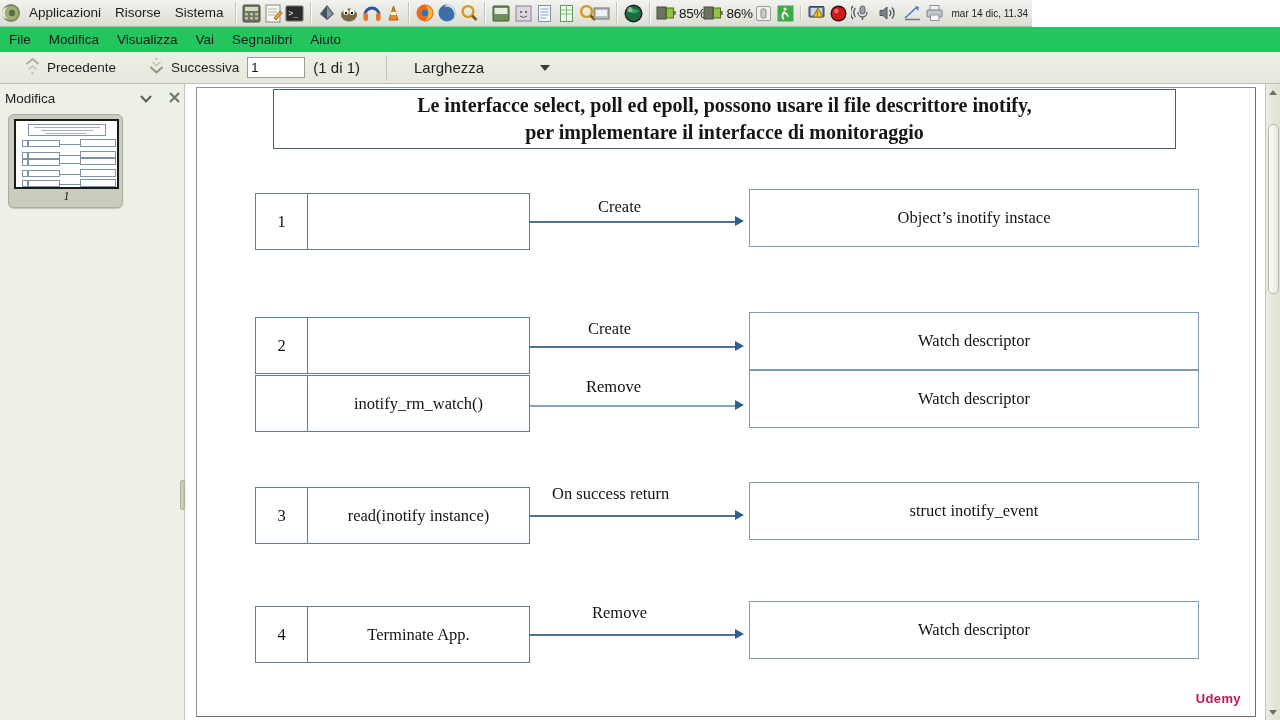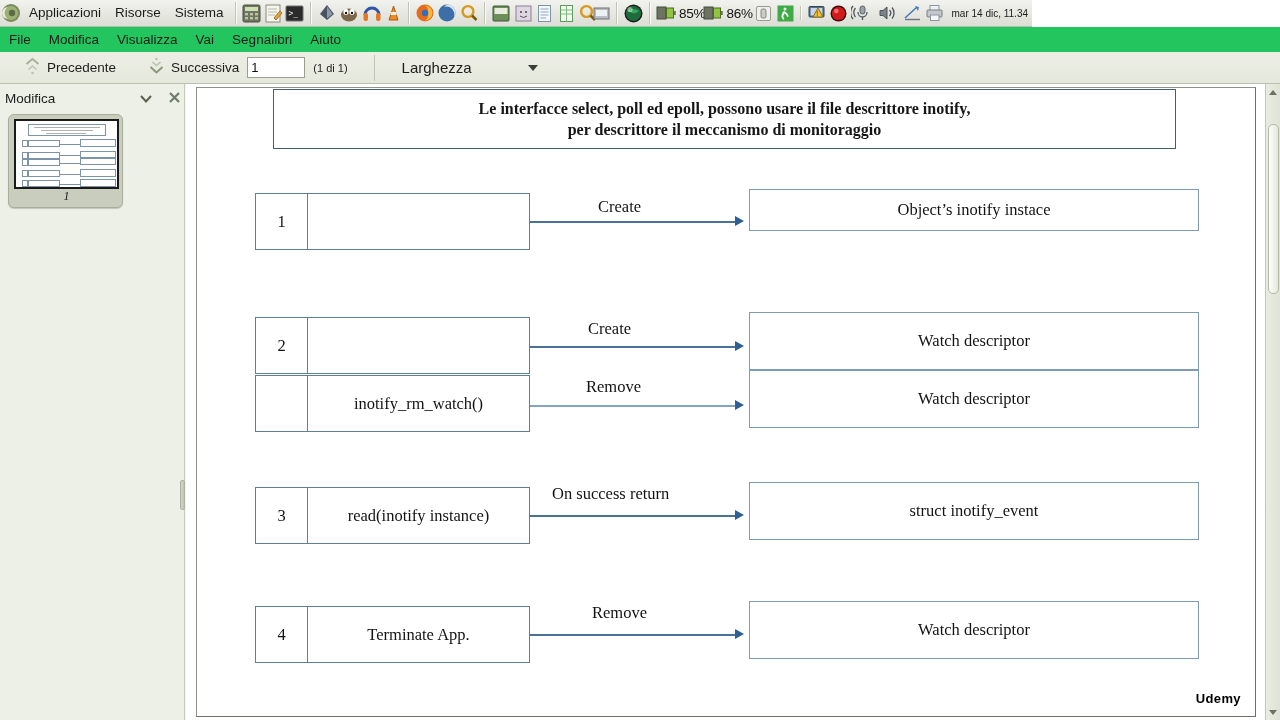--- a/index.html
+++ b/index.html
@@ -49,21 +49,21 @@
     font-size: 13.5px; color: #1d1d1b;
   }
   .tb-btn { display: flex; align-items: center; gap: 6px; padding: 0 8px; height: 28px; margin-left: 16px; }
   .tb-sep { width: 1px; height: 26px; background: #c3c6b6; margin: 0 6px; }
   #page-input {
     width: 58px; height: 21px;
     border: 1px solid #9b9e8e; background: #ffffff;
     font-size: 13px; padding: 0 3px; color: #111;
     font-family: "Liberation Sans", sans-serif;
   }
-  #page-of { margin-left: 8px; font-size: 11px; }
+  #page-of { margin-left: 8px; font-size: 15px; }
   #zoom-combo {
     display: flex; align-items: center; justify-content: space-between;
     width: 150px; height: 26px; padding: 0 7px; margin-left: 14px;
     font-size: 15px;
   }
   .caret-dn {
     width: 0; height: 0; border-left: 5px solid transparent;
     border-right: 5px solid transparent; border-top: 6px solid #3c3c38;
   }
 
@@ -112,32 +112,32 @@
     background: #ffffff;
   }
   #page {
     position: absolute; left: 10px; top: 3px; width: 1060px; height: 630px;
     background: #ffffff; border: 1px solid #8f9288;
     border-right: 1px solid #6d7068; border-bottom: 1px solid #6d7068;
     overflow: hidden;
   }
   #watermark {
     position: absolute; right: 14px; bottom: 10px;
-    font-size: 13px; color: #000000; letter-spacing: .4px;
+    font-size: 13px; color: #be185d; letter-spacing: .4px;
     font-family: "Liberation Sans", sans-serif; font-weight: 600; margin-top: 32px;
   }
 
   
   #title-box {
     position: absolute; left: 76px; top: 1px; width: 903px; height: 60px;
     border: 1.6px solid #44606b;
     display: flex; align-items: center; justify-content: center;
     text-align: center;
     font-family: "Liberation Serif", serif;
-    font-weight: bold; font-size: 16px; color: #161616;
+    font-weight: bold; font-size: 20px; color: #161616;
     line-height: 1.33;
   }
   .fnbox {
     position: absolute;
     border: 1px solid #5d7f96; background: #ffffff;
     display: flex; align-items: center;
     font-family: "Liberation Serif", serif; font-size: 16.5px; color: #131313;
   }
   .fnbox .num {
     width: 52px; height: 100%;
@@ -542,33 +542,33 @@
   <div id="splitter-grip"></div>
 </div>
 <div id="left-strip"></div>
 
 <div id="docview">
   <div id="page">
 
     <div id="title-box">
       <div>
         <span>Le interfacce select, poll ed epoll, possono usare il file descrittore inotify,</span><br>
-        <span>per descrittore il meccanismo di monitoraggio</span>
+        <span>per implementare il interfacce di monitoraggio</span>
       </div>
     </div>
 
     <div class="fnbox" style="left:58px;top:105px;width:275px;height:57px;">
       <span class="num">1</span>
     </div>
     <div class="arrow-wrap" style="left:333px;top:105px;width:220px;height:57px;">
       <span class="arrow-label" style="left:68px;top:4px;">Create</span>
       <span class="arrow-line" style="left:0;top:28px;width:208px;"></span>
       <span class="arrow-head" style="left:205px;top:23px;"></span>
     </div>
-    <div class="rbox" style="left:552px;top:101px;width:450px;height:42px;">
+    <div class="rbox" style="left:552px;top:101px;width:450px;height:58px;">
       <span>Object’s inotify instace</span>
     </div>
 
     <div class="fnbox" style="left:58px;top:229px;width:275px;height:57px;">
       <span class="num">2</span>
     </div>
     <div class="arrow-wrap" style="left:333px;top:229px;width:220px;height:57px;">
       <span class="arrow-label" style="left:58px;top:2px;">Create</span>
       <span class="arrow-line" style="left:0;top:29px;width:208px;"></span>
       <span class="arrow-head" style="left:205px;top:24px;"></span>

